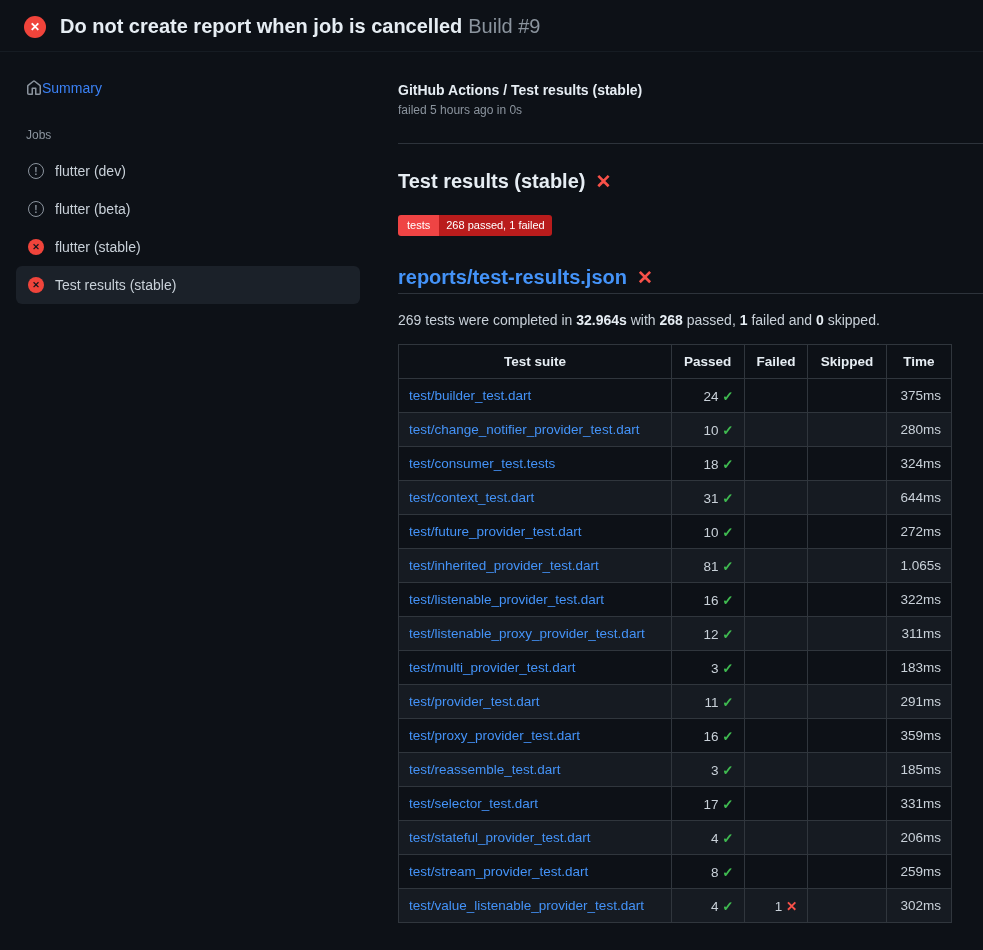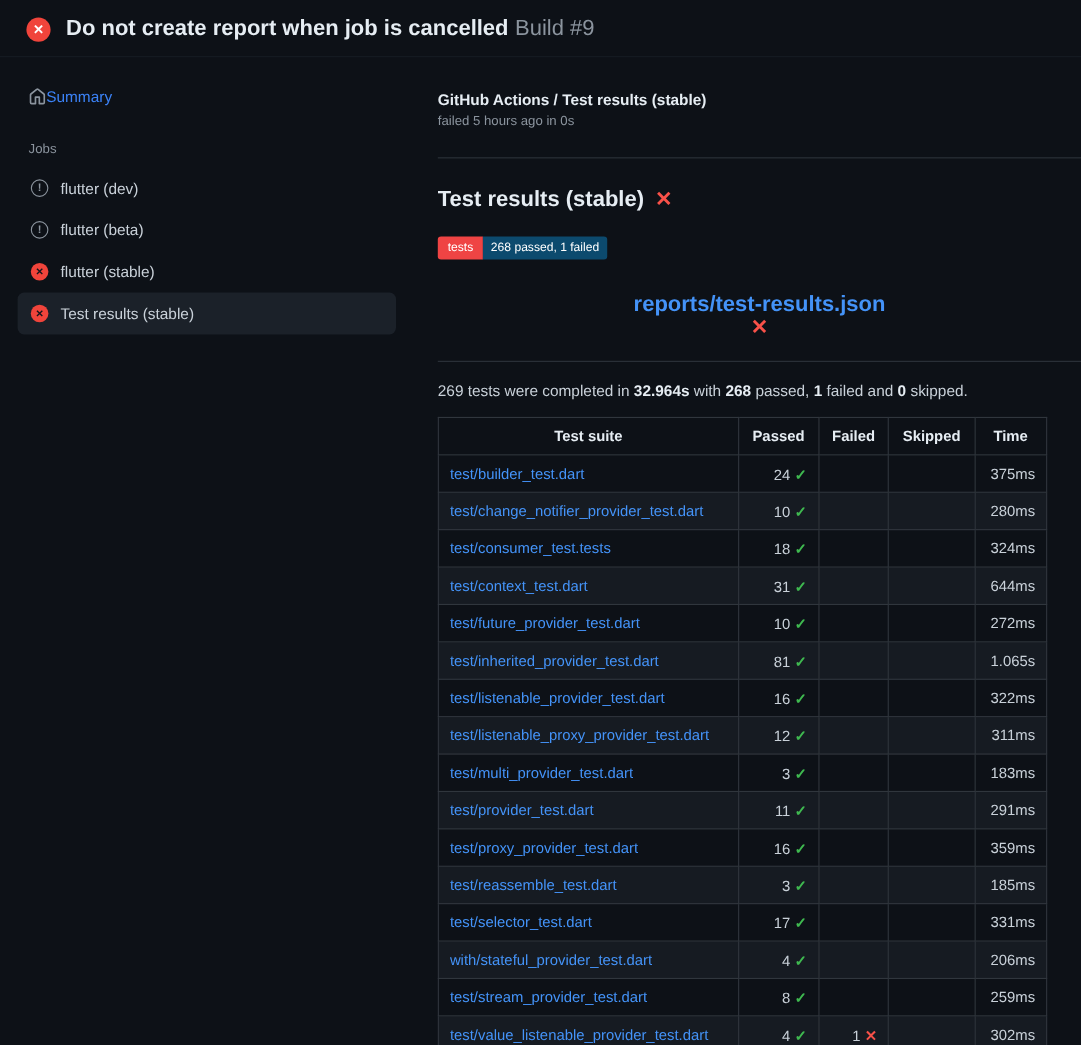--- a/index.html
+++ b/index.html
@@ -64,29 +64,28 @@
   .section-title-row { display:flex; align-items:center; gap:10px; margin-top:26px; }
   .section-title { font-size:20px; font-weight:bold; color:#e6edf3; }
   .x-mark { color:#f85149; font-size:19px; font-weight:bold; line-height:1; }
 
   .badge { display:inline-flex; margin-top:22px; font-size:11px; line-height:1; }
   .badge-left {
     background:#ef4444; color:#fff; padding:5px 9px;
     border-radius:3px 0 0 3px;
   }
   .badge-right {
-    background:#0c4a6e; color:#fff; padding:5px 7px;
+    background:#b91c1c; color:#fff; padding:5px 7px;
     border-radius:0 3px 3px 0;
   }
 
   .report-title-row {
-    display:flex; align-items:center; gap:0;
-    margin-top:30px; padding-bottom:20px;
+    display:flex; align-items:center; gap:10px;
+    margin-top:30px; padding-bottom:4px;
     border-bottom:1px solid #2d333b;
-    flex-direction:column;
   }
   .report-title { font-size:20px; font-weight:bold; color:#4493f8; cursor:pointer; }
 
   .summary-line { margin-top:18px; font-size:14px; color:#c9d1d9; }
   .summary-line b { color:#e6edf3; }
 
   
   table.results {
     border-collapse:collapse; margin-top:16px;
     width:554px; font-size:13.5px;
@@ -265,21 +264,21 @@
             <td class="num">185ms</td>
           </tr>
           <tr>
             <td class="suite"><a>test/selector_test.dart</a></td>
             <td class="num">17 <span class="check">✓</span></td>
             <td class="num"></td>
             <td class="num"></td>
             <td class="num">331ms</td>
           </tr>
           <tr>
-            <td class="suite"><a>with/stateful_provider_test.dart</a></td>
+            <td class="suite"><a>test/stateful_provider_test.dart</a></td>
             <td class="num">4 <span class="check">✓</span></td>
             <td class="num"></td>
             <td class="num"></td>
             <td class="num">206ms</td>
           </tr>
           <tr>
             <td class="suite"><a>test/stream_provider_test.dart</a></td>
             <td class="num">8 <span class="check">✓</span></td>
             <td class="num"></td>
             <td class="num"></td>

